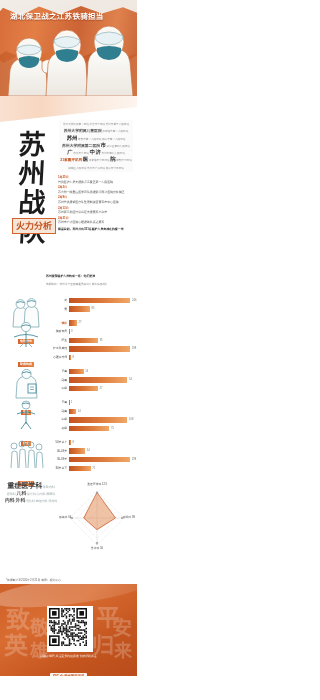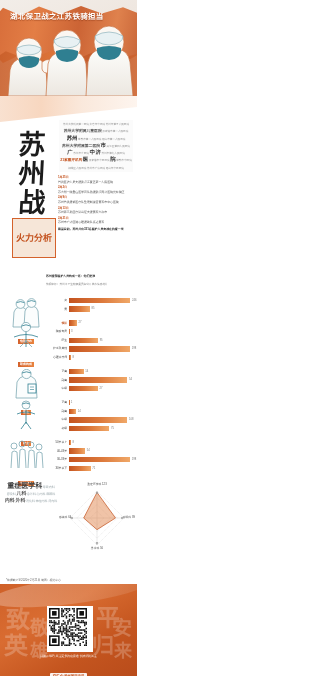--- a/index.html
+++ b/index.html
@@ -85,21 +85,21 @@
     line-height:29px;
     color:#1c1c1c;
     letter-spacing:0;
     text-align:center;
     transform:skewX(-3deg);
   }
   .badge-hl{
     position:absolute;
     left:12px;top:122px;
     z-index:6;
-    padding:14px 3px;
+    padding:2px 3px;
     border:1px solid #d4622c;
     background:#f6e6d8;
   }
   .badge-hl span{
     display:block;
     font-family:"DejaVu Serif","Liberation Serif",serif;
     font-weight:bold;
     font-size:9px;
     line-height:10px;
     color:#c4531f;

